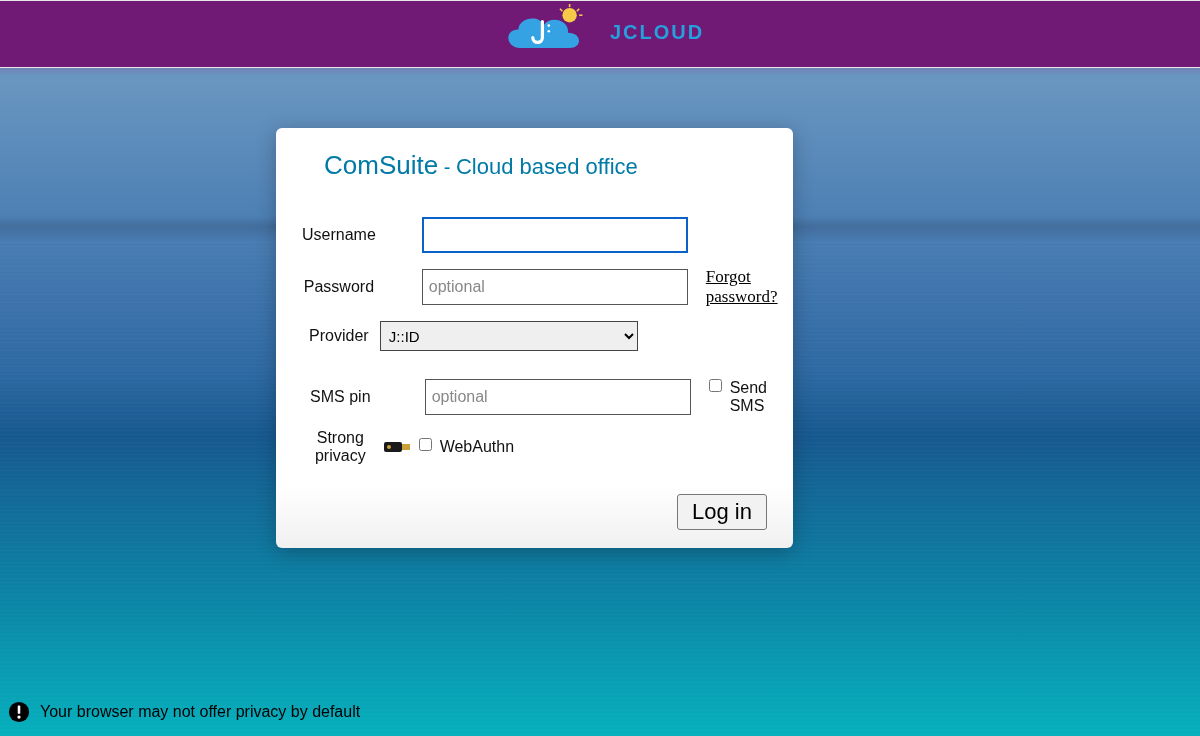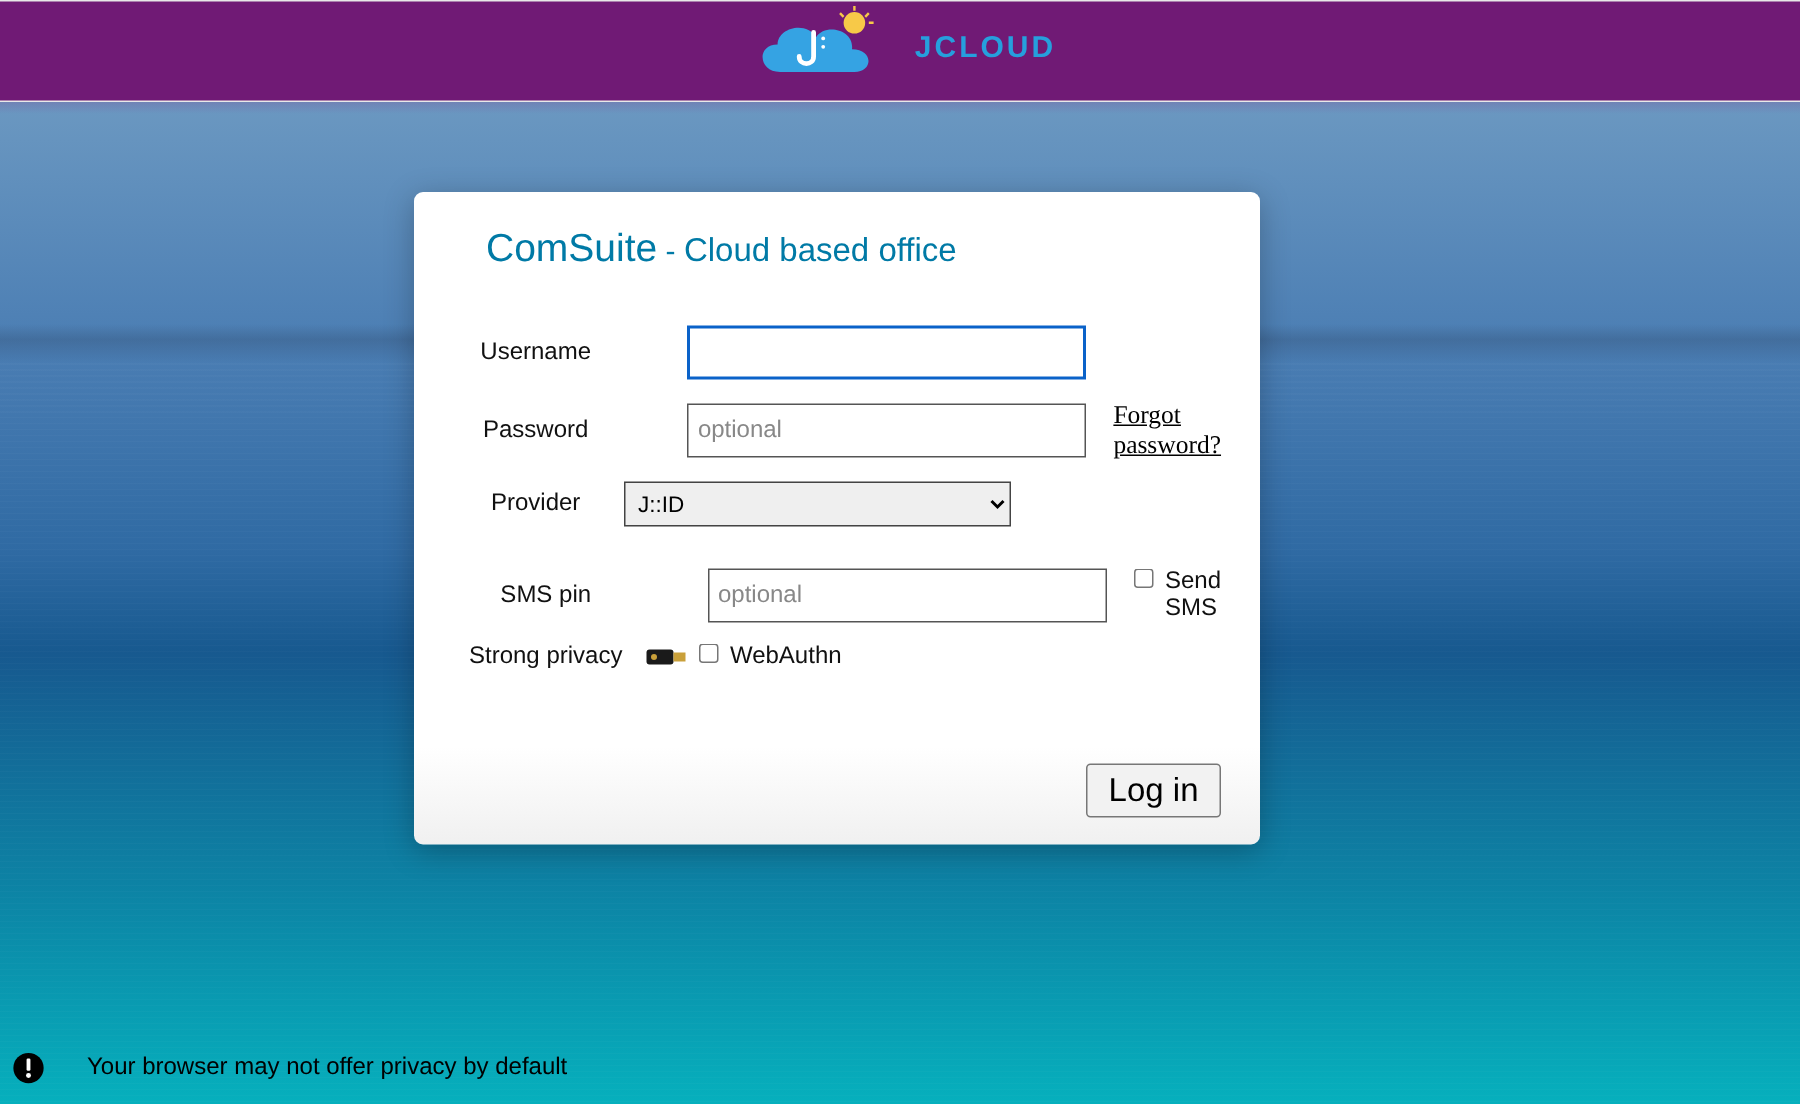--- a/index.html
+++ b/index.html
@@ -60,21 +60,21 @@
       rgba(0,0,0,0) 1px,
       rgba(0,0,0,0) 4px
     );
   }
 
   
   .card {
     position: absolute;
     left: 276px;
     top: 60px;
-    width: 564px;
+    width: 517px;
     background: #ffffff;
     border-radius: 6px;
     box-shadow: 0 4px 20px rgba(0,0,0,0.25);
     padding: 22px 26px 18px 26px;
     background: linear-gradient(to bottom, #ffffff 0%, #ffffff 85%, #f0f0f0 100%);
   }
   .title-row { margin-left: 22px; margin-bottom: 22px; }
   .title-main { color: #007aa6; font-size: 26px; font-weight: 400; }
   .title-sep  { color: #007aa6; font-size: 20px; }
   .title-sub  { color: #007aa6; font-size: 22px; font-weight: 400; }
@@ -106,38 +106,38 @@
     padding: 2px 4px;
   }
 
   .forgot { color: #000; text-decoration: underline; font-size: 17px; font-family: Liberation Serif, serif; }
 
   .section-heading { font-weight: 700; font-size: 17px; margin-top: 18px; margin-bottom: 4px; }
 
   .cb-row { display: flex; gap: 8px; }
   .cb-row input[type=checkbox] { width: 13px; height: 13px; }
 
-  .login-row { text-align: right; margin-top: 48px; }
+  .login-row { text-align: right; margin-top: 15px; }
   .login-btn {
     font-size: 22px;
     padding: 4px 14px;
     background: #f2f2f2;
     border: 1px solid #777;
     border-radius: 3px;
     cursor: pointer;
   }
 
   
   .warn {
     position: absolute;
     left: 0; right: 0; bottom: 0;
     height: 48px;
     display: flex;
     align-items: center;
-    gap: 28px;
+    gap: 10px;
     padding-left: 8px;
     font-size: 16px;
     color: #000;
   }
   .warn-icon {
     width: 22px; height: 22px;
   }
 
   
   .cloud-svg { width: 96px; height: 62px; }

